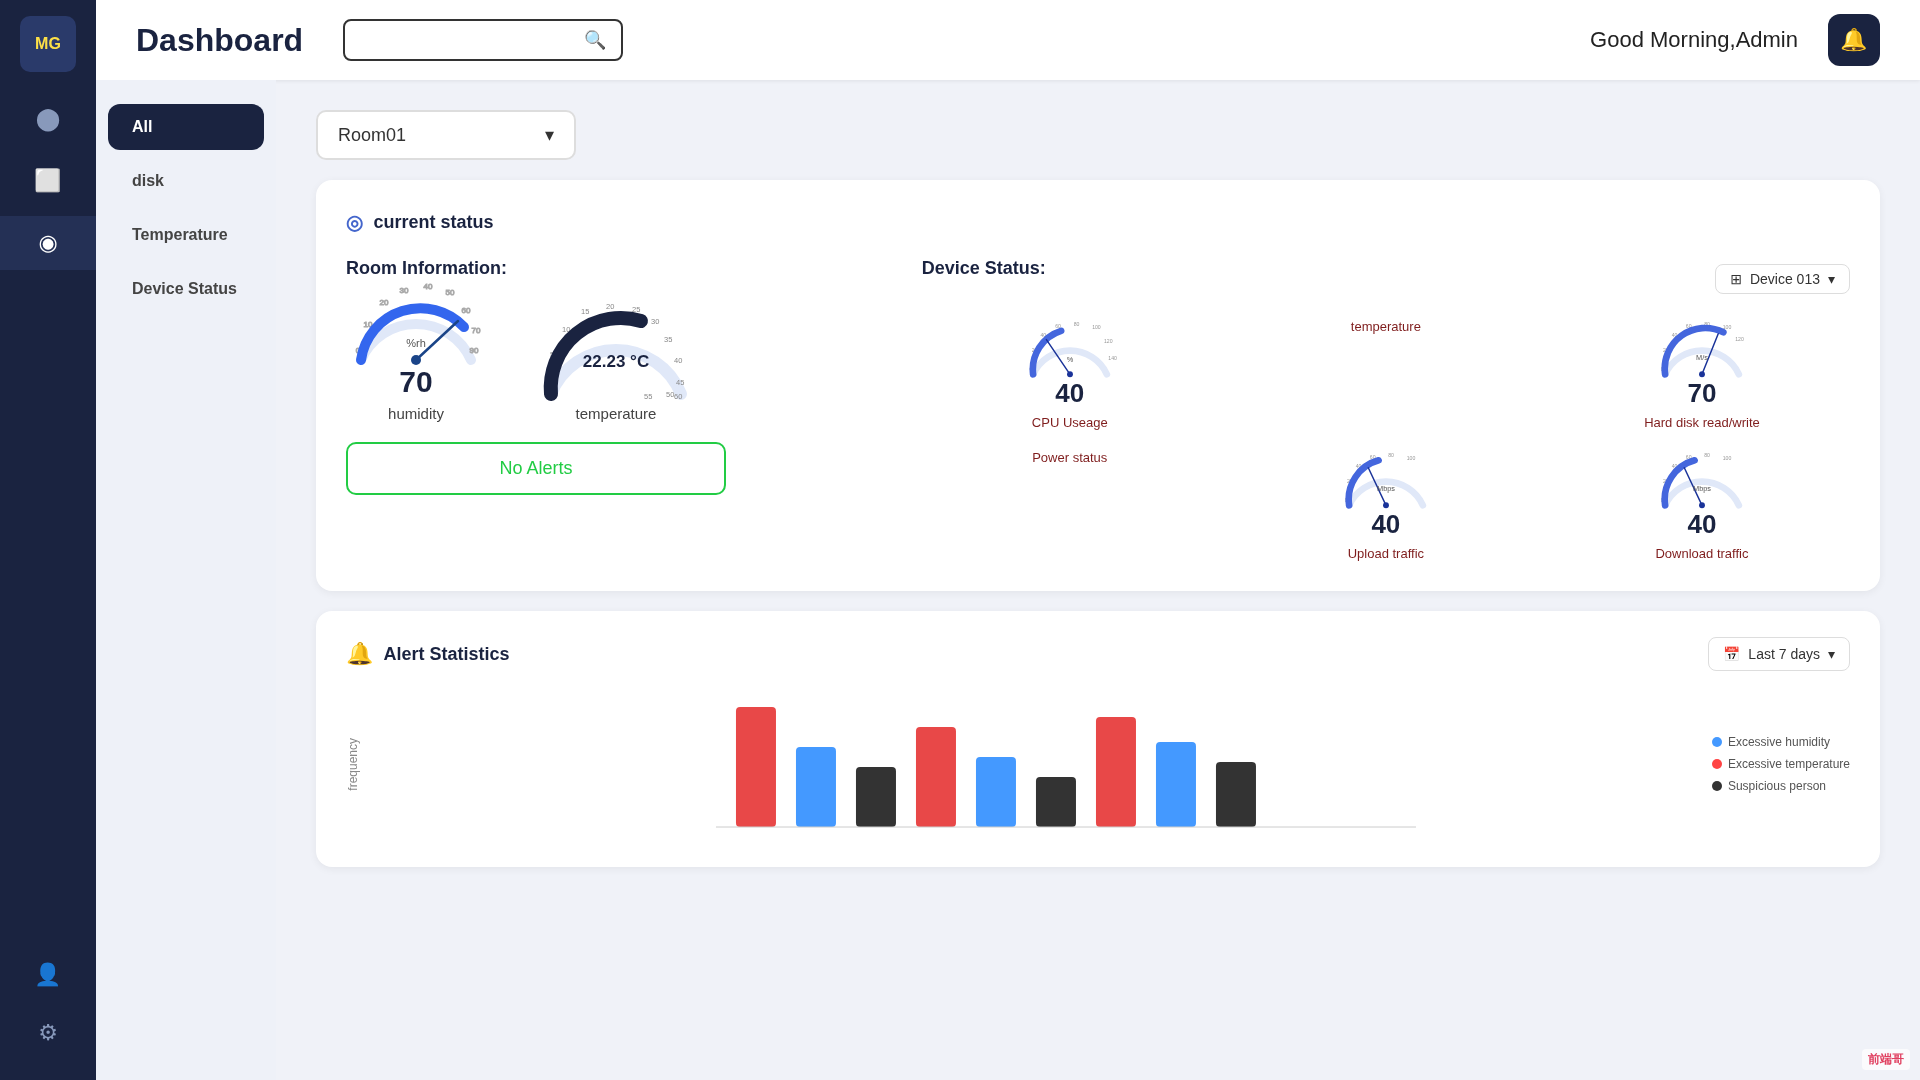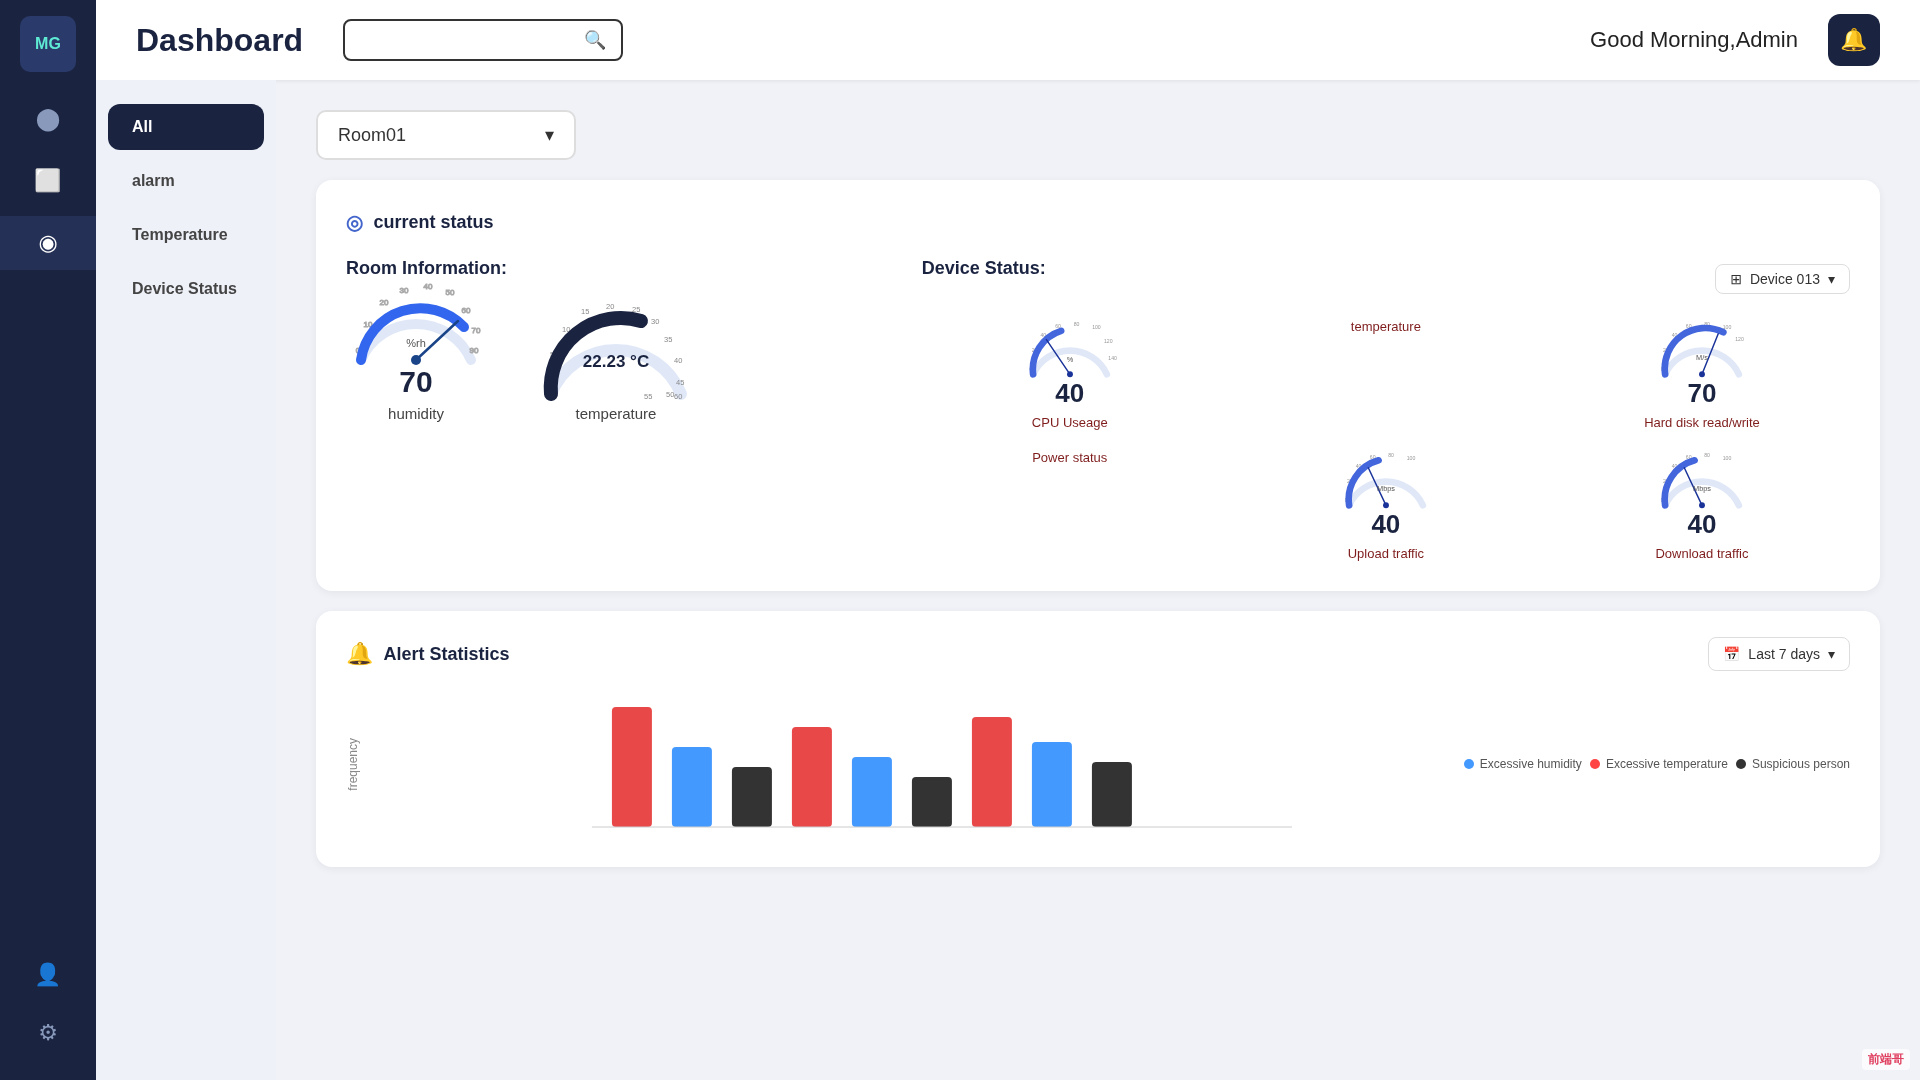--- a/index.html
+++ b/index.html
@@ -14,21 +14,21 @@
       align-items: center;
       padding: 0;
       flex-shrink: 0;
     }
     .sidebar-logo {
       width: 56px; height: 56px;
       background: #2a3a6a;
       border-radius: 10px;
       display: flex; align-items: center; justify-content: center;
       margin: 16px auto 20px;
-      color: #5eead4; font-weight: bold; font-size: 16px;
+      color: #fde047; font-weight: bold; font-size: 16px;
     }
     .sidebar-nav {
       display: flex; flex-direction: column; align-items: center; gap: 8px; width: 100%;
     }
     .sidebar-item {
       width: 100%; display: flex; flex-direction: column; align-items: center;
       padding: 14px 0; cursor: pointer; color: #8899bb; font-size: 12px; gap: 4px;
       transition: background 0.2s;
     }
     .sidebar-item.active { background: #243055; color: white; }
@@ -222,21 +222,21 @@
       color: #333;
     }
     .chart-area {
       display: flex; gap: 40px; align-items: flex-start;
     }
     .chart-y-label {
       font-size: 12px; color: #888; writing-mode: vertical-rl; transform: rotate(180deg); align-self: center;
     }
     .chart-svg-wrap { flex: 1; }
     .chart-legend {
-      display: flex; flex-direction: row; gap: 8px; align-self: center; font-size: 12px; color: #555;
+      display: flex; flex-direction: column; gap: 8px; align-self: center; font-size: 12px; color: #555;
     }
     .legend-item { display: flex; align-items: center; gap: 6px; }
     .legend-dot { width: 10px; height: 10px; border-radius: 50%; flex-shrink: 0; }
 
     .watermark {
       position: fixed; bottom: 10px; right: 10px;
       font-size: 12px; color: #e04060; font-weight: 700; z-index: 999;
       background: rgba(255,255,255,0.7); padding: 2px 6px; border-radius: 4px;
     }
 
@@ -303,21 +303,21 @@
     <span class="header-greeting">Good Morning,Admin</span>
     <div class="header-bell">
       <span class="header-bell-icon">🔔</span>
     </div>
   </div>
 
   <div style="display:flex;flex:1;overflow:hidden;">
 
     <div class="left-nav">
       <div class="left-nav-btn active">All</div>
-      <div class="left-nav-btn">alarm</div>
+      <div class="left-nav-btn">disk</div>
       <div class="left-nav-btn">Temperature</div>
       <div class="left-nav-btn">Device Status</div>
     </div>
 
     <div class="content">
 
       <div class="room-selector">
         <div class="room-dropdown">
           <span>Room01</span>
           <span>▾</span>
@@ -389,20 +389,21 @@
 
                     <path d="M 15 95 A 70 70 0 0 1 105 22" stroke="#1a2340" stroke-width="14" fill="none" stroke-linecap="round"></path>
 
                     <text x="80" y="68" text-anchor="middle" font-size="17" font-weight="700" fill="#1a2340">22.23 °C</text>
                   </svg>
                 </div>
                 <div class="gauge-label">temperature</div>
               </div>
             </div>
 
+            <div class="no-alerts">No Alerts</div>
           </div>
 
           <div class="device-status">
             <div class="device-header">
               <div class="section-label">Device Status:</div>
               <div class="device-selector">
                 <span style="font-size:14px;">⊞</span>
                 <span>Device 013</span>
                 <span>▾</span>
               </div>

